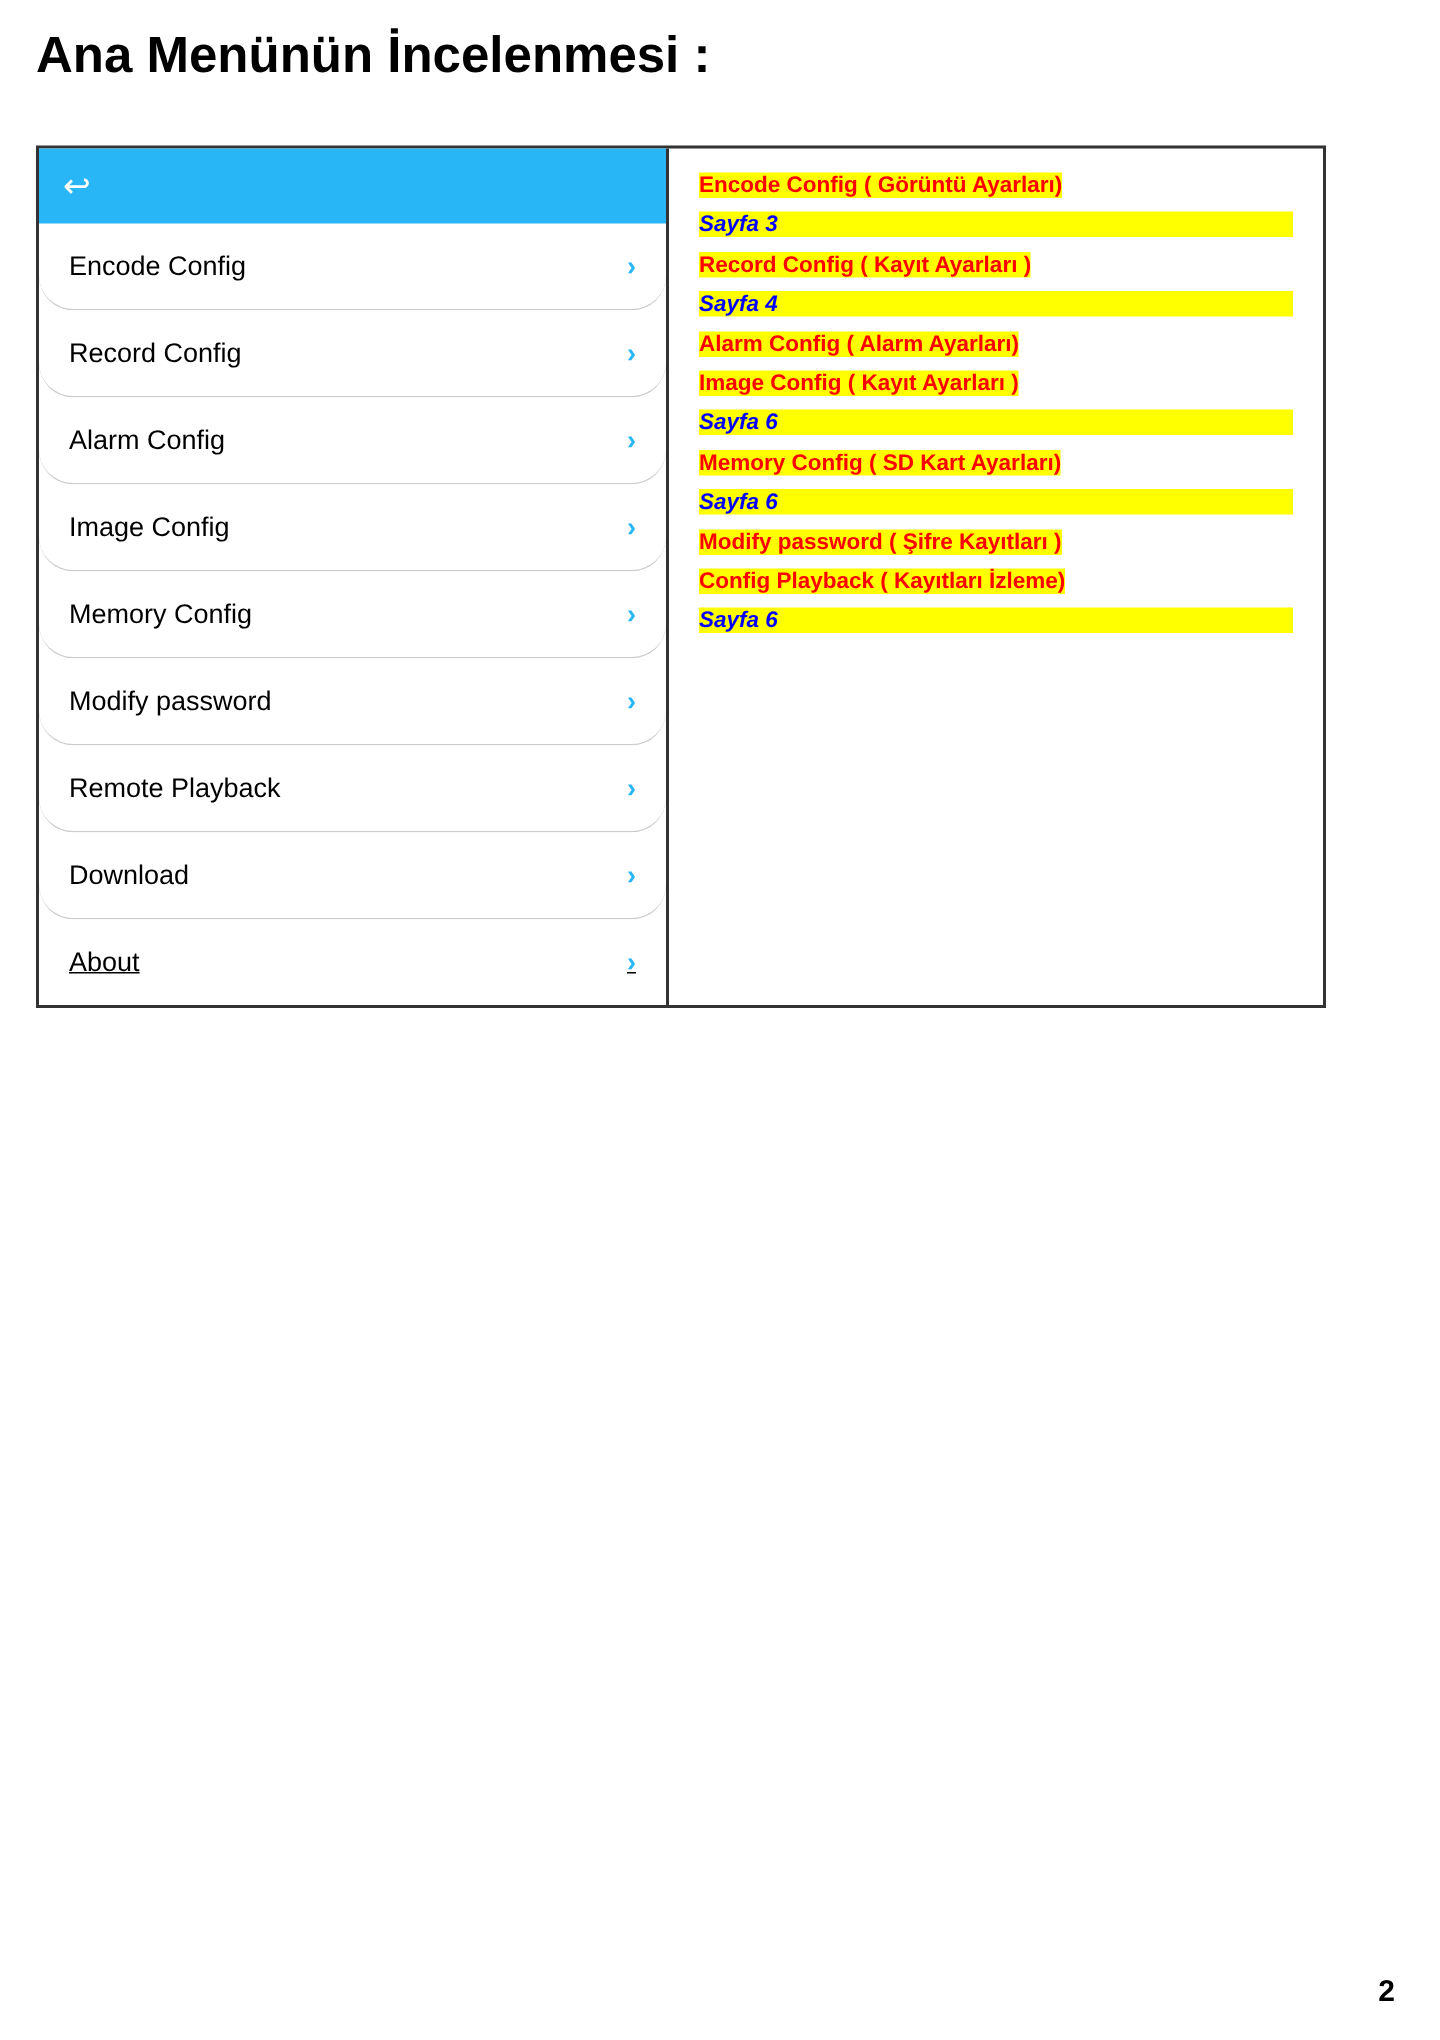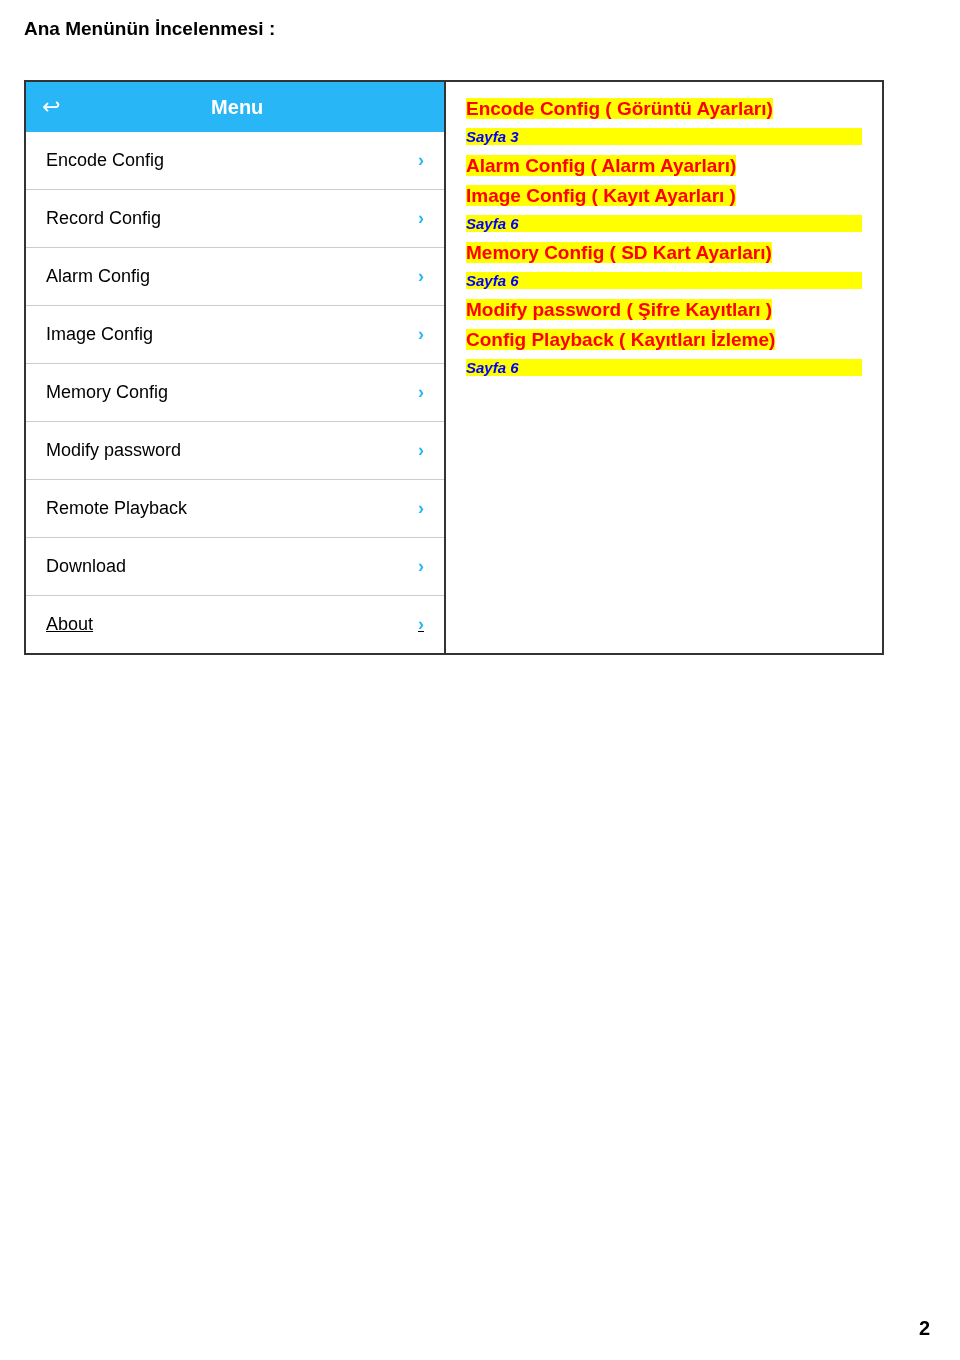--- a/index.html
+++ b/index.html
@@ -5,21 +5,21 @@
     * { margin: 0; padding: 0; box-sizing: border-box; }
     body {
       background: #fff;
       font-family: Arial, sans-serif;
       width: 960px;
       min-height: 1360px;
       position: relative;
     }
 
     .page-title {
-      font-size: 19px;
+      font-size: 34px;
       font-weight: bold;
       padding: 18px 24px 10px 24px;
       color: #000;
     }
 
     .main-container {
       display: flex;
       margin: 30px 24px 0 24px;
       border: 2px solid #333;
       max-width: 860px;
@@ -55,20 +55,21 @@
       margin-right: 30px;
     }
 
     .menu-item {
       display: flex;
       align-items: center;
       justify-content: space-between;
       padding: 18px 20px;
       border-bottom: 1px solid #ccc;
       cursor: pointer;
+      border-radius: 23px;
     }
 
     .menu-item:last-child {
       border-bottom: none;
       text-decoration: underline;
     }
 
     .menu-item-label {
       font-size: 18px;
       color: #000;
@@ -84,21 +85,21 @@
     .right-panel {
       flex: 1;
       padding: 16px 20px;
     }
 
     .info-block {
       margin-bottom: 8px;
     }
 
     .info-title {
-      font-size: 19px;
+      font-size: 15px;
       font-weight: bold;
       color: #f00;
       background: #ff0;
       display: inline;
     }
 
     .info-page {
       font-size: 15px;
       font-weight: bold;
       color: #00f;
@@ -122,21 +123,20 @@
 <body>
 
 <div class="page-title">Ana Menünün İncelenmesi :</div>
 
 <div class="main-container">
 
   <div class="left-panel">
 
     <div class="menu-header">
       <span class="back-icon">↩</span>
-      <span class="menu-title">Menu</span>
     </div>
 
     <div class="menu-item">
       <span class="menu-item-label">Encode Config</span>
       <span class="chevron-icon">›</span>
     </div>
     <div class="menu-item">
       <span class="menu-item-label">Record Config</span>
       <span class="chevron-icon">›</span>
     </div>
@@ -171,20 +171,24 @@
 
   </div>
 
   <div class="right-panel">
 
     <div class="info-block">
       <span class="info-title">Encode Config ( Görüntü Ayarları)</span>
       <span class="info-page">Sayfa 3</span>
     </div>
 
+    <div class="info-block">
+      <span class="info-title">Record Config ( Kayıt Ayarları )</span>
+      <span class="info-page">Sayfa 4</span>
+    </div>
 
     <div class="info-block">
       <span class="info-title">Alarm Config ( Alarm Ayarları)</span>
     </div>
 
     <div class="info-block">
       <span class="info-title">Image Config ( Kayıt Ayarları )</span>
       <span class="info-page">Sayfa 6</span>
     </div>
 

